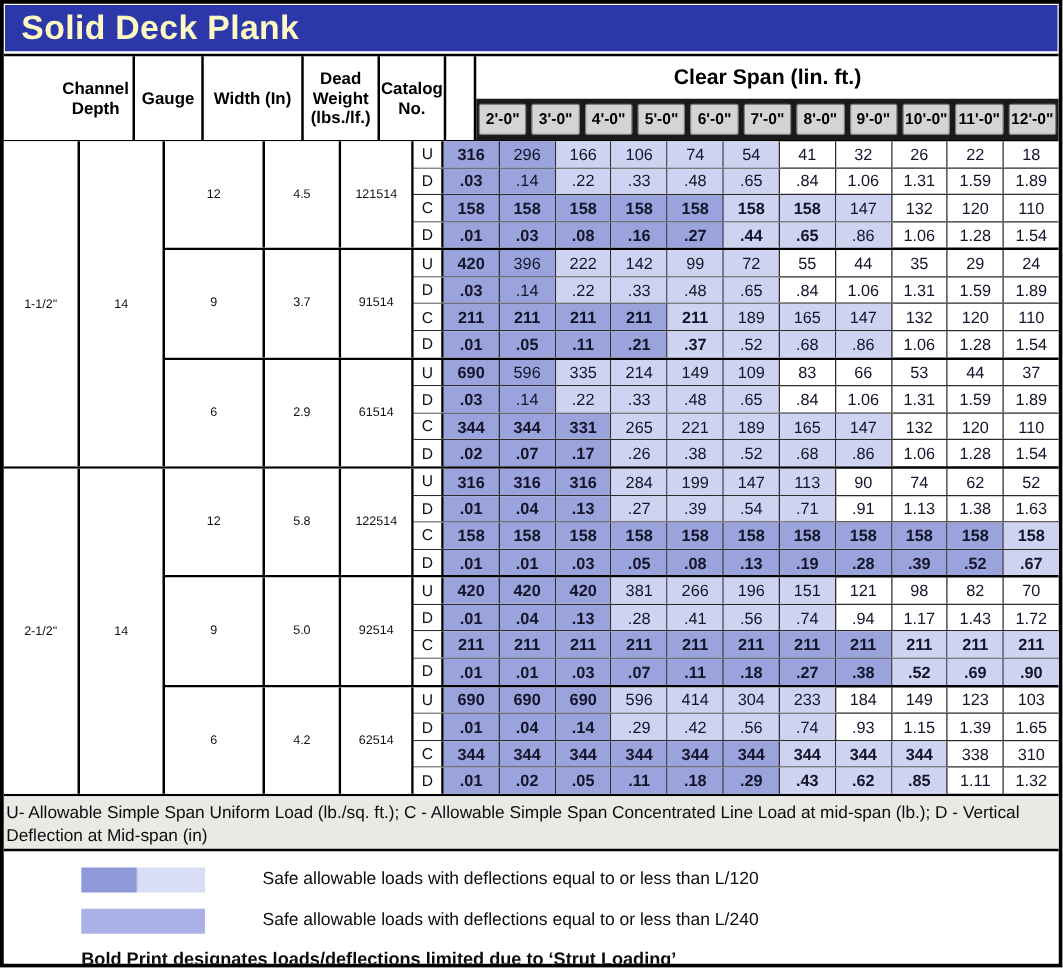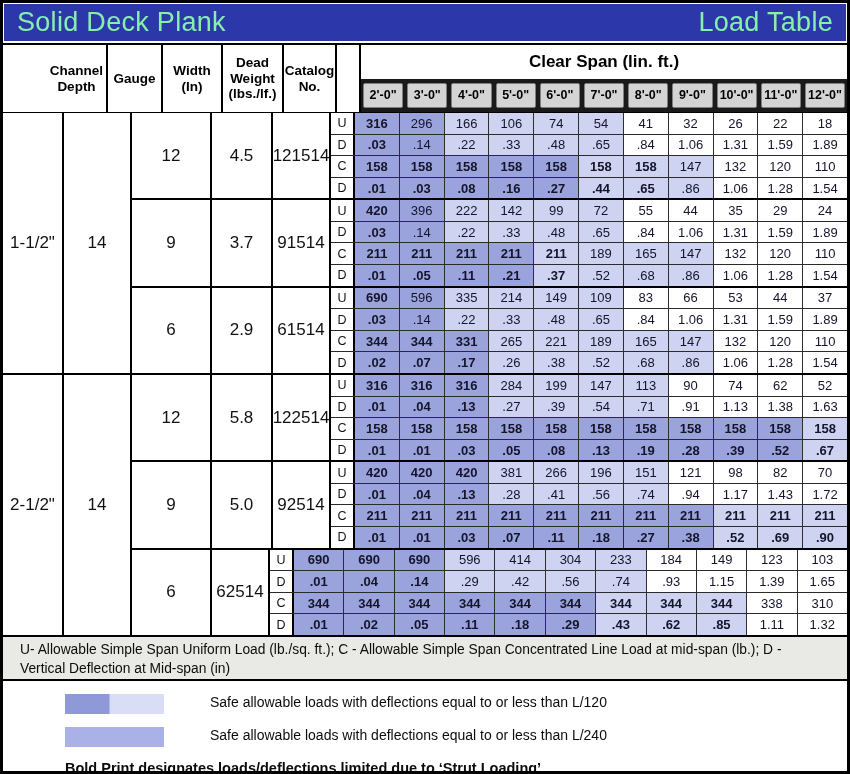--- a/index.html
+++ b/index.html
@@ -2,84 +2,83 @@
 <html><head>
 <meta charset="utf-8">
 <style>
   * { box-sizing: border-box; margin: 0; padding: 0; }
   body { background:#888; font-family:"Liberation Sans", sans-serif; }
   .page { width:850px; height:774px; background:#fff; border:3px solid #000; position:relative; overflow:hidden; }
 
   
   .title-bar { height:37px; margin:1px 1px 0 1px; background:#2c38a9;
     display:flex; justify-content:space-between; align-items:center; padding:0 13px; }
-  .title-text { color:#86efac; font-weight:normal; font-size:27px; letter-spacing:.3px; }
+  .title-text { color:#fef9c3; font-weight:bold; font-size:27px; letter-spacing:.3px; }
 
   
   .load-table { margin-top:2px; height:594px; border-top:2px solid #000; border-bottom:2px solid #000;
     display:flex; flex-direction:column; }
 
   
   .table-header { height:68px; display:flex; border-bottom:1px solid #000;padding-left:44px; }
   .hcell { border-right:2px solid #000; display:flex; align-items:center; justify-content:center;
     text-align:center; font-weight:bold; font-size:13.5px; line-height:1.15; padding:2px; }
-  .w-depth{width:61px} .w-gauge{width:55px} .w-width{width:60px} .w-weight{width:61px} .w-catalog{width:53px}
+  .w-depth{width:61px} .w-gauge{width:55px} .w-width{width:80px} .w-weight{width:61px} .w-catalog{width:53px}
   .w-label{width:24px; border-right:2px solid #000;}
   .span-area { flex:1; display:flex; flex-direction:column; }
   .clear-span-title { height:34px; display:flex; align-items:center; justify-content:center;
     font-weight:bold; font-size:17px; }
   .span-strip { height:34px; background:#1a1a1a; display:flex; }
   .span-box-cell { flex:1; padding:4px 2px; }
   .span-box { background:#d4d4d4; border:1px solid #808080; border-radius:2px; height:100%;
     display:flex; align-items:center; justify-content:center; font-weight:bold; font-size:12.5px; }
 
   
   .table-body { flex:1; display:flex; flex-direction:column; }
   .depth-group { flex:1; display:flex; }
   .group-sep { border-bottom:2px solid #000; }
-  .left-cell { display:flex; align-items:center; justify-content:center; font-size:17px; color:#111;
+  .left-cell { display:flex; align-items:center; justify-content:center; font-size:10px; color:#111;
     border-right:2px solid #000; background:#fff; }
   .depth-cell{width:61px} .gauge-cell{width:68px}
   .sections { flex:1; display:flex; flex-direction:column; }
   .section { flex:1; display:flex; }
   .section-sep { border-bottom:2px solid #000; }
   .width-cell{width:80px} .weight-cell{width:61px} .catalog-cell{width:58px}
   .rows { flex:1; display:flex; flex-direction:column; }
   .data-row { flex:1; display:flex; }
   .row-sep { border-bottom:1px solid #2b2b2b; }
   .row-label { width:24px; border-right:2px solid #000; display:flex; align-items:center;
     justify-content:center; font-size:12.5px; color:#111; background:#fff; }
   .val-cell { flex:1; border-right:1px solid #2e2e2e; display:flex; align-items:center;
     justify-content:center; font-size:13px; color:#14142a; }
   .val-cell.last-col { border-right:none; }
   .shade-D { background:#9aa3dc; }
   .shade-L { background:#cdd3f0; }
   .bold-val { font-weight:bold; }
 
   
   .footnote { height:44px; border-bottom:2px solid #000; background:#e9e9e5;
-    padding:3px 17px; font-size:13.8px; line-height:1.4; color:#0c0c0c; }
+    padding:3px 2px; font-size:13.8px; line-height:1.4; color:#0c0c0c; }
 
   
   .legend { padding:13px 0 0 62px; }
   .legend-item { display:flex; margin-bottom:13px; }
   .swatch { width:99px; height:20px; margin-right:46px; flex:0 0 auto; }
   .swatch-120 { background:linear-gradient(90deg,#8f99d8 0%,#8f99d8 44%,#d9ddf6 46%,#d9ddf6 100%); }
   .swatch-240 { background:#a9b1e7; }
   .legend-text { font-size:14px; color:#0c0c0c; }
   .bold-note { font-weight:bold; font-size:14.5px; color:#0c0c0c; margin-top:1px; }
 </style>
 </head>
 <body>
 
 <div class="page">
 
   <div class="title-bar">
     <div class="title-text">Solid Deck Plank</div>
-    <div class="title-text">Load Table</div>
   </div>
 
   <div class="load-table">
     <div class="table-header">
       <div class="hcell w-depth">Channel Depth</div>
       <div class="hcell w-gauge">Gauge</div>
       <div class="hcell w-width">Width (In)</div>
       <div class="hcell w-weight">Dead Weight (lbs./lf.)</div>
       <div class="hcell w-catalog">Catalog No.</div>
       <div class="hcell w-label"></div>
@@ -443,20 +442,21 @@
                   <div class="val-cell shade-D bold-val">.27</div>
                   <div class="val-cell shade-D bold-val">.38</div>
                   <div class="val-cell shade-L bold-val">.52</div>
                   <div class="val-cell shade-L bold-val">.69</div>
                   <div class="val-cell shade-L bold-val last-col">.90</div>
                 </div>
               </div>
             </div>
             <div class="section">
               <div class="left-cell width-cell">6</div>
+              <div class="left-cell weight-cell">4.2</div>
               <div class="left-cell catalog-cell">62514</div>
               <div class="rows">
                 <div class="data-row row-sep">
                   <div class="row-label">U</div>
                   <div class="val-cell shade-D bold-val">690</div>
                   <div class="val-cell shade-D bold-val">690</div>
                   <div class="val-cell shade-D bold-val">690</div>
                   <div class="val-cell shade-L">596</div>
                   <div class="val-cell shade-L">414</div>
                   <div class="val-cell shade-L">304</div>

